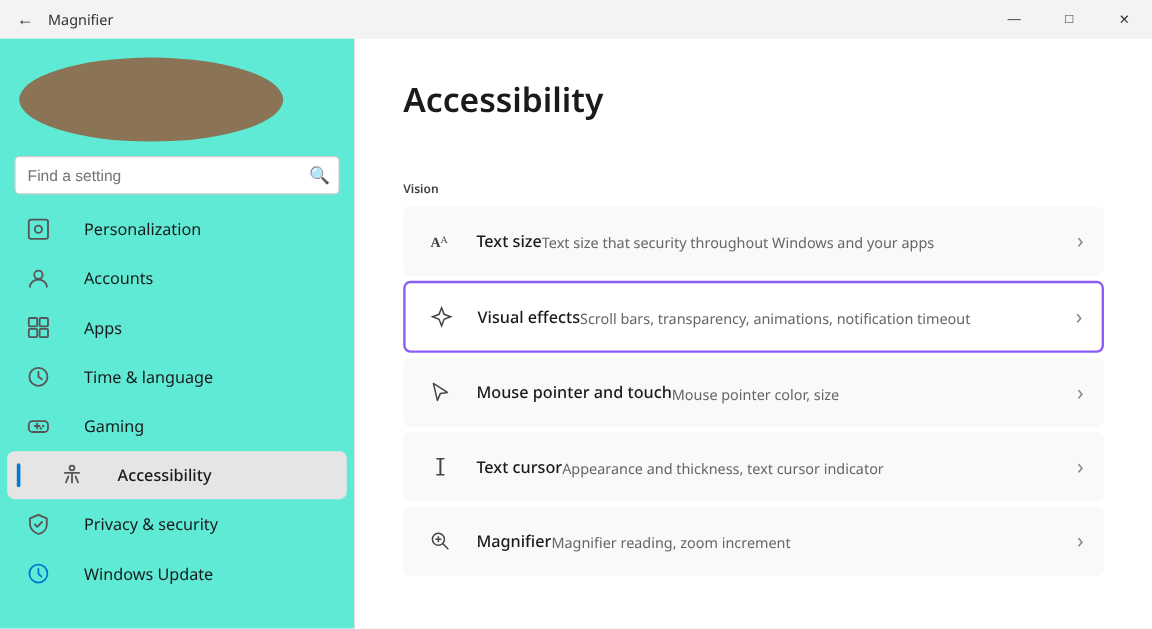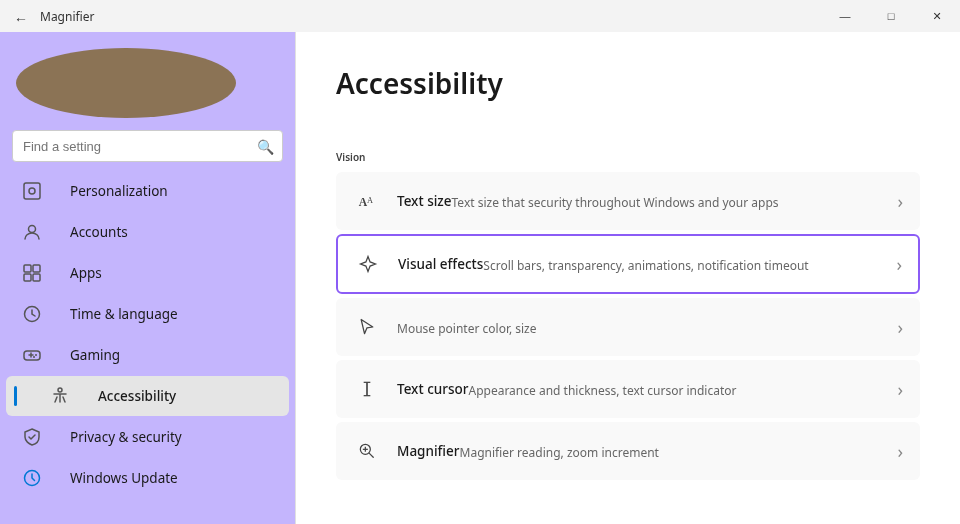--- a/index.html
+++ b/index.html
@@ -52,21 +52,21 @@
     
     .app-body {
       display: flex;
       flex: 1;
       overflow: hidden;
     }
 
     
     .sidebar {
       width: 295px;
-      background: #c4b5fd;
+      background: #5eead4;
       display: flex;
       flex-direction: column;
       flex-shrink: 0;
       overflow-y: auto;
       padding-bottom: 10px;
     }
 
     .user-avatar-area {
       padding: 16px 16px 12px 16px;
       display: flex;
@@ -358,20 +358,21 @@
           </div>
           <span class="row-chevron" style="font-size: 18px;">›</span>
         </div>
         <div class="settings-row">
           <div class="row-icon">
             <svg class="icon-svg" viewBox="0 0 24 24" fill="none">
               <path d="M5 3l14 9-7 1-3 7z" stroke="#444" stroke-width="1.5" stroke-linejoin="round"></path>
             </svg>
           </div>
           <div class="row-text">
+            <span class="row-title">Mouse pointer and touch</span>
             <span class="row-desc">Mouse pointer color, size</span>
           </div>
           <span class="row-chevron" style="font-size: 18px;">›</span>
         </div>
         <div class="settings-row">
           <div class="row-icon">
             <svg class="icon-svg" viewBox="0 0 24 24" fill="none">
               <line x1="12" y1="4" x2="12" y2="20" stroke="#444" stroke-width="2"></line>
               <line x1="8" y1="4" x2="16" y2="4" stroke="#444" stroke-width="1.5"></line>
               <line x1="8" y1="20" x2="16" y2="20" stroke="#444" stroke-width="1.5"></line>

